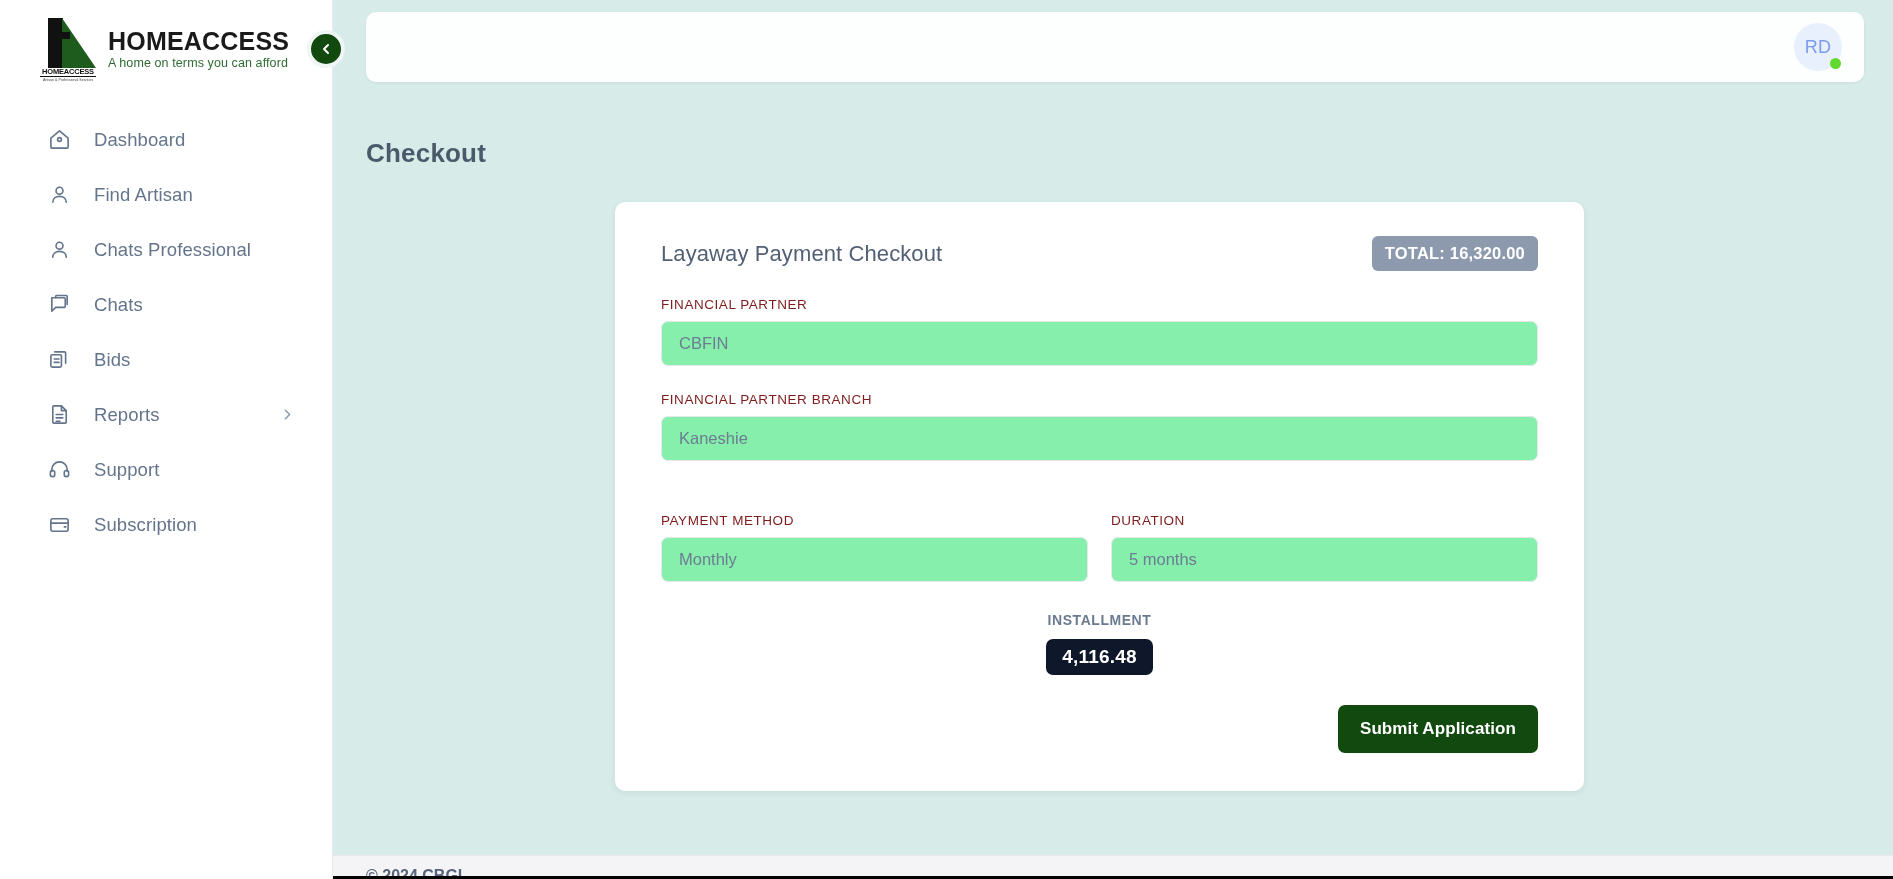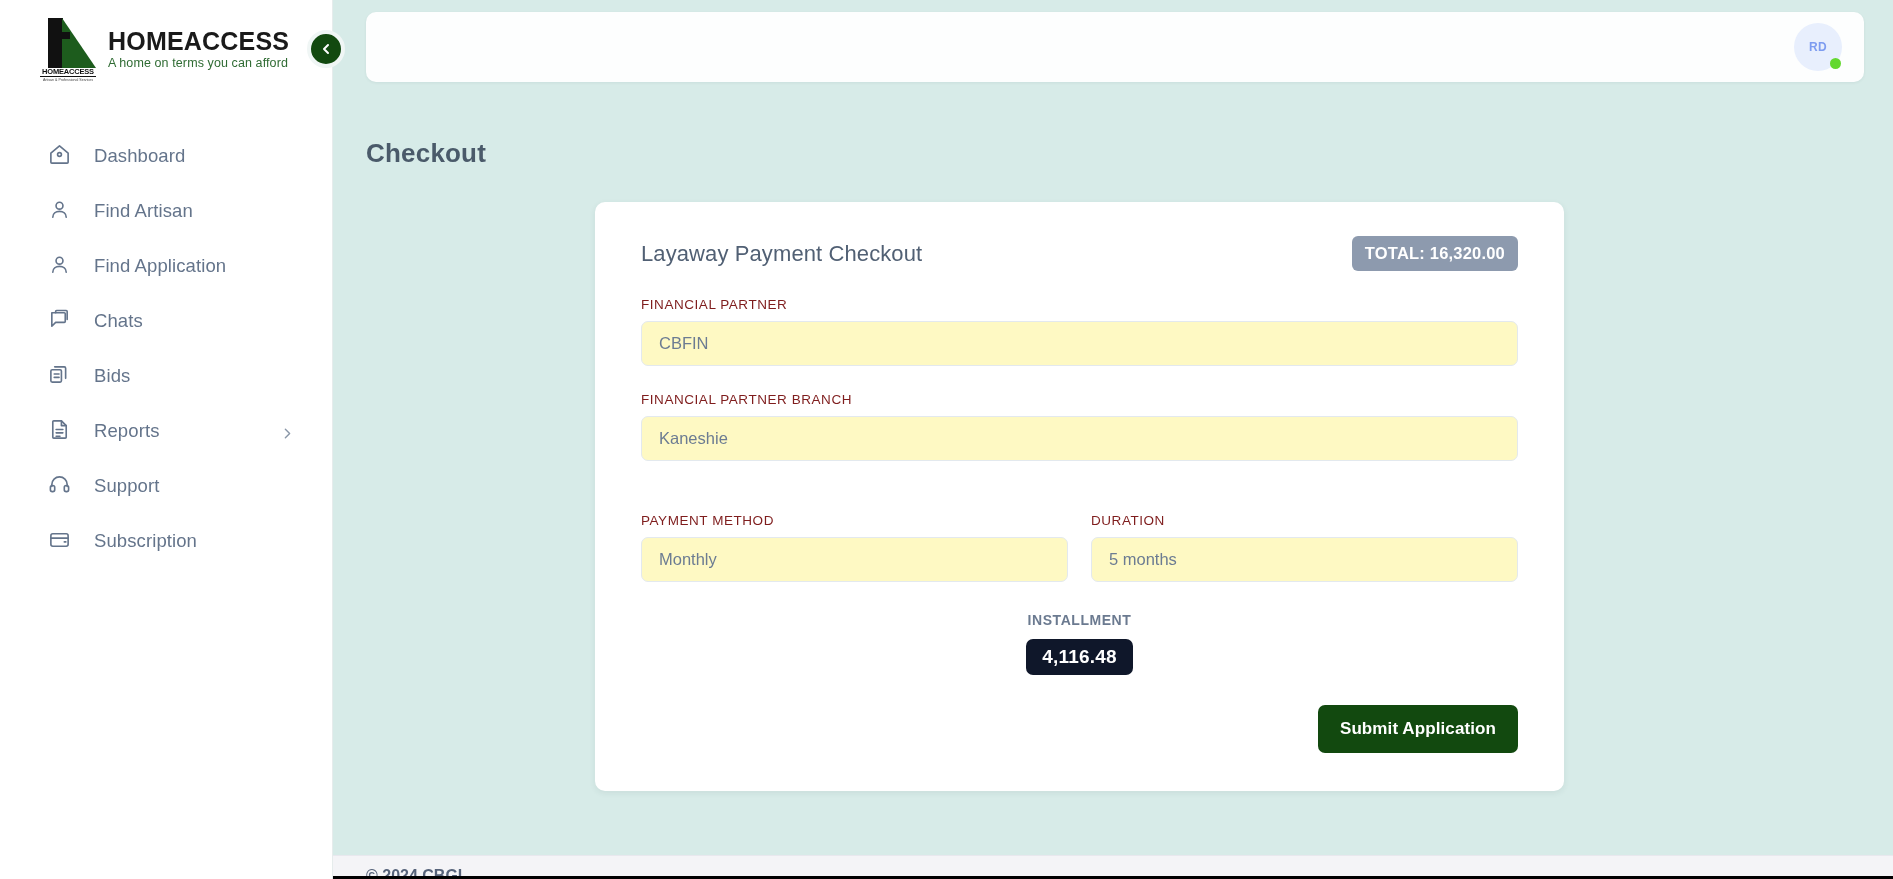--- a/index.html
+++ b/index.html
@@ -111,21 +111,21 @@
     align-items: center;
     justify-content: center;
     cursor: pointer;
     z-index: 20;
   }
   #collapse-btn svg { display: block; }
 
   #nav { margin-top: 14px; }
   .nav-item {
     display: flex;
-    align-items: flex-end;
+    align-items: center;
     height: 55px;
     padding-left: 46px;
     padding-right: 36px;
     cursor: pointer;
     color: #64748b;
   }
   .nav-icon {
     width: 26px;
     height: 26px;
     flex: 0 0 auto;
@@ -165,22 +165,22 @@
     position: relative;
     width: 48px; height: 48px;
     border-radius: 50%;
     background: #e8effd;
     display: flex;
     align-items: center;
     justify-content: center;
     cursor: pointer;
   }
   #avatar .initials {
-    font-size: 12px;
-    font-weight: bold;
+    font-size: 18px;
+    font-weight: normal;
     color: #7d9cf0;
     letter-spacing: 0.3px;
   }
   #avatar .dot {
     position: absolute;
     right: 1px; bottom: 2px;
     width: 11px; height: 11px;
     border-radius: 50%;
     background: #63d82f;
   }
@@ -190,21 +190,21 @@
     position: absolute;
     left: 366px; top: 138px;
     font-size: 26px;
     font-weight: bold;
     color: #4a5a6a;
     letter-spacing: 0.2px;
   }
 
   #card {
     position: absolute;
-    left: 595px; top: 202px;
+    left: 615px; top: 202px;
     width: 969px;
     height: 589px;
     background: #ffffff;
     border-radius: 10px;
     box-shadow: 0 2px 6px rgba(40,70,70,0.08);
     padding: 34px 30px 0 30px;
   }
 
   #card-head {
     display: flex;
@@ -235,21 +235,21 @@
     color: #7f1d1d;
     letter-spacing: 0.55px;
     margin-bottom: 9px;
     margin-top: 26px;
   }
   .field-input {
     width: 100%;
     height: 45px;
     border: 1px solid #e3e9ee;
     border-radius: 7px;
-    background: #fef9c3;
+    background: #86efac;
     padding: 0 17px;
     font-size: 16.5px;
     color: #6c7c92;
     font-family: "Liberation Sans", sans-serif;
     line-height: 43px;
     cursor: pointer;
   }
   .field-input::placeholder { color: #9aa7b8; }
 
   .row2 { display: flex; gap: 23px; padding: 0 16px; margin-top: 26px; }
@@ -375,21 +375,21 @@
         <span class="nav-label">Find Artisan</span>
       </div>
 
       <div class="nav-item">
         <span class="nav-icon">
           <svg width="23" height="23" viewBox="0 0 24 24" fill="none" stroke="currentColor" stroke-width="1.7" stroke-linecap="round" stroke-linejoin="round">
             <circle cx="12" cy="8" r="3.6"></circle>
             <path d="M5 20c0-3.6 3.1-6 7-6s7 2.4 7 6"></path>
           </svg>
         </span>
-        <span class="nav-label">Find Application</span>
+        <span class="nav-label">Chats Professional</span>
       </div>
 
       <div class="nav-item">
         <span class="nav-icon">
           <svg width="23" height="23" viewBox="0 0 24 24" fill="none" stroke="currentColor" stroke-width="1.7" stroke-linecap="round" stroke-linejoin="round">
             <path d="M4 5h13a1 1 0 0 1 1 1v8a1 1 0 0 1-1 1H8l-4 4z"></path>
             <path d="M8 5V3.6a1 1 0 0 1 1-1h10a1 1 0 0 1 1 1V12"></path>
           </svg>
         </span>
         <span class="nav-label">Chats</span>

